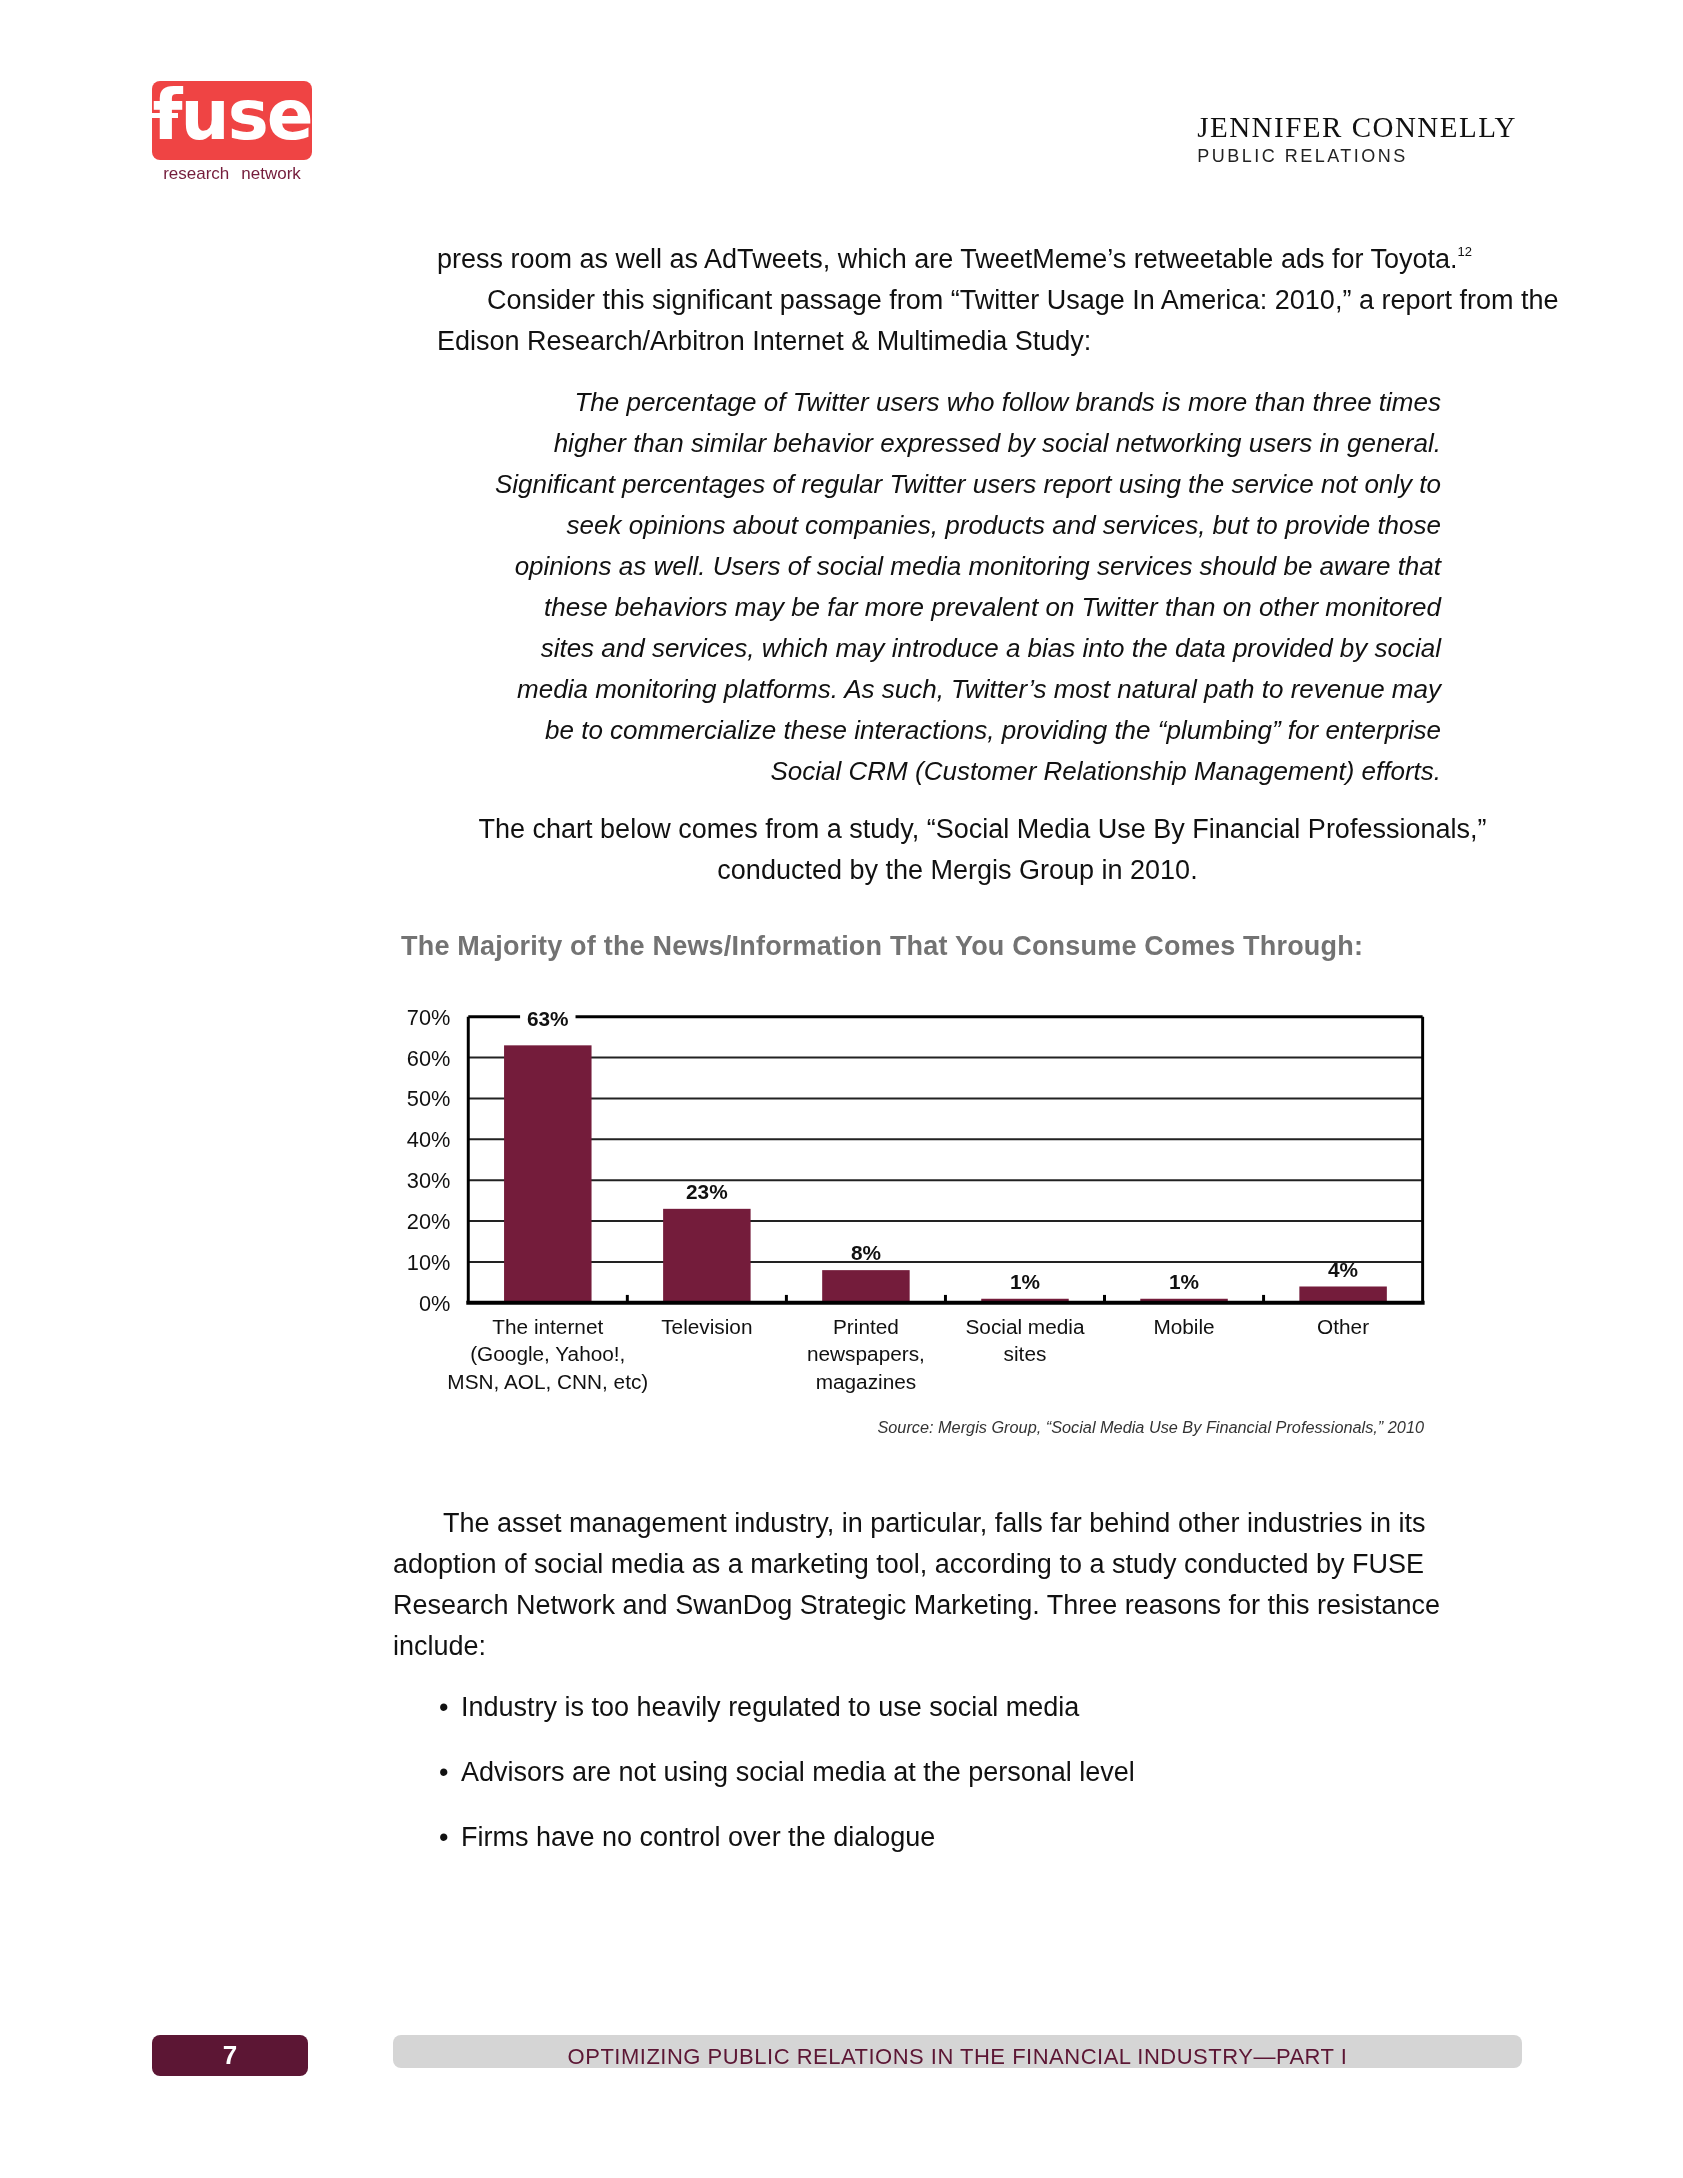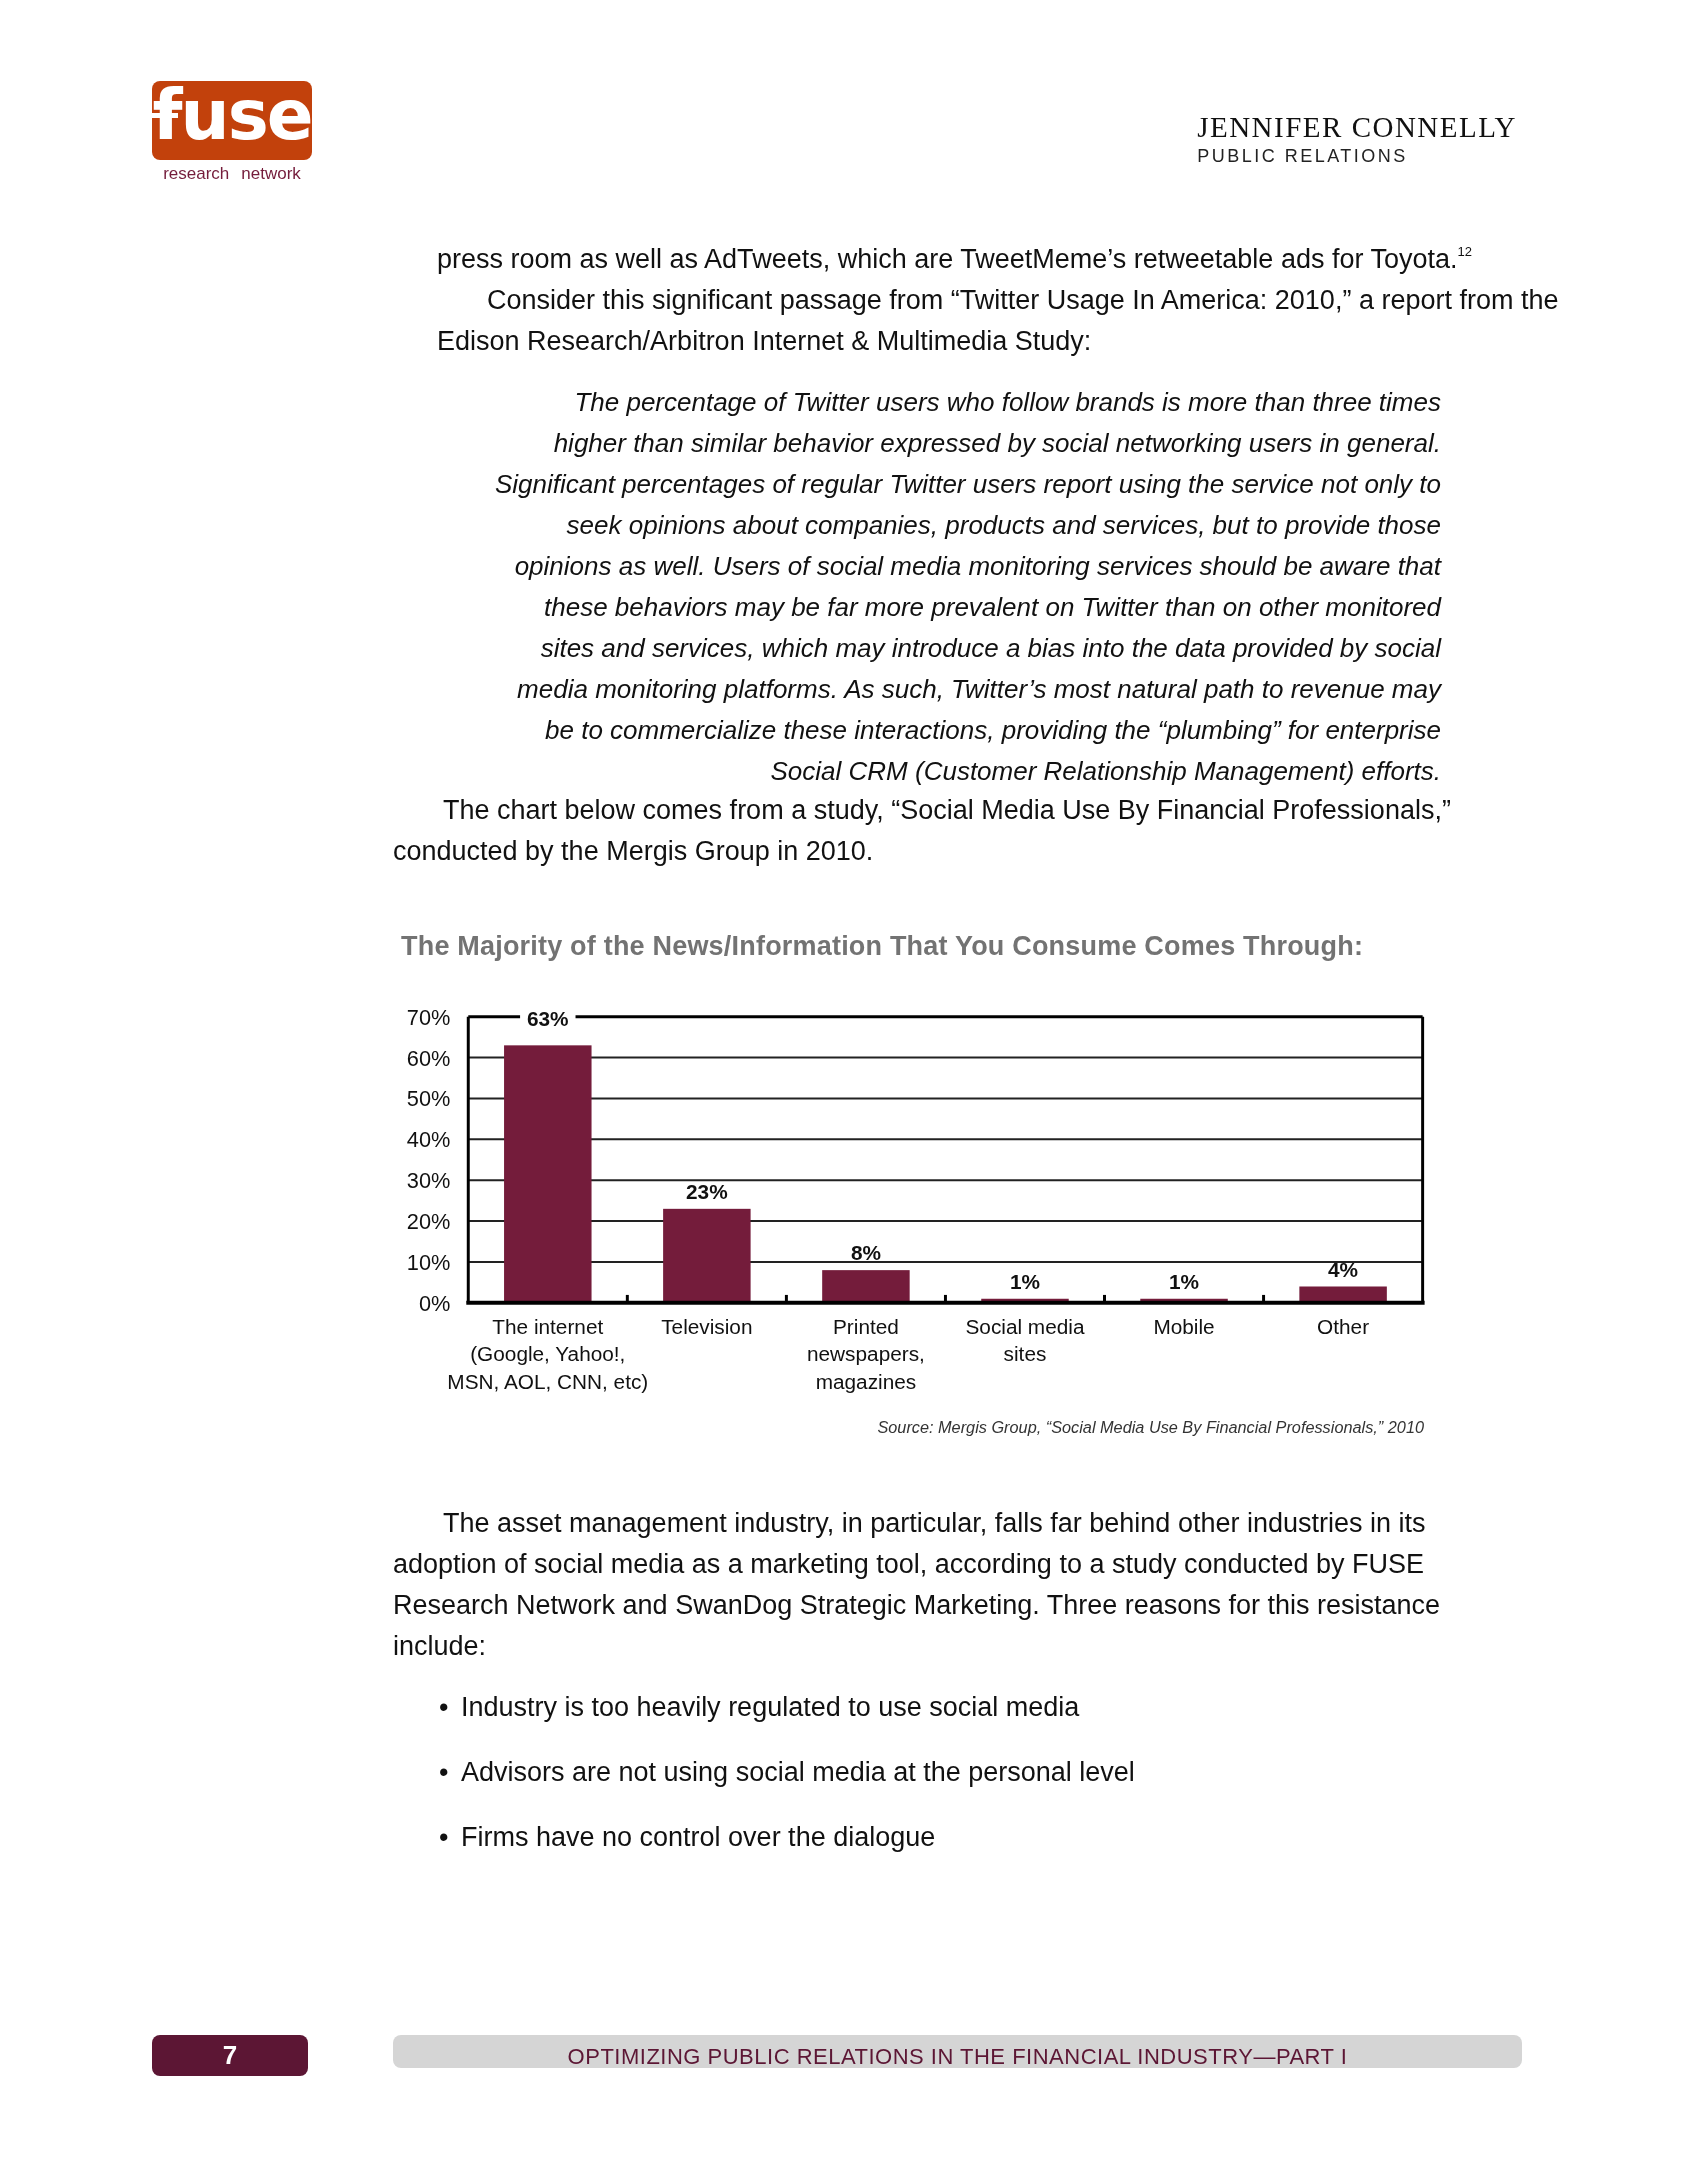--- a/index.html
+++ b/index.html
@@ -1,19 +1,19 @@
 <!DOCTYPE html>
 <html><head>
 <meta charset="utf-8">
 <style>
   html, body { margin:0; padding:0; background:#fff; }
   body { width:1683px; height:2178px; position:relative; overflow:hidden;
          font-family:"Liberation Sans", sans-serif; color:#111; }
   .logo { position:absolute; left:152px; top:81px; width:160px; height:79px;
-          background:#c2410c; border-radius:8px; }
+          background:#ef4444; border-radius:8px; }
   .logo-word { position:absolute; left:0; right:0; top:-6px; text-align:center;
                color:#fff; font-family:"DejaVu Sans", sans-serif; font-weight:bold;
                font-size:69px; letter-spacing:-2px; }
   .logo-bar { position:absolute; left:0; top:32px; width:26px; height:5px; background:#fff; }
   .logo-sub { position:absolute; left:152px; top:164px; width:160px; text-align:center;
               font-size:17px; color:#741c3b; }
   .logo-sub b { font-weight:normal;margin-left:12px; }
   .brand { position:absolute; right:166px; top:111px; text-align:left; }
   .brand-name { font-family:"Liberation Serif", serif; font-size:29px; letter-spacing:1.5px; color:#111; }
   .brand-sub { font-size:18px; letter-spacing:2.5px; color:#222; margin-top:2px; }
@@ -53,21 +53,21 @@
   <div class="brand-sub">PUBLIC RELATIONS</div>
 </div>
 
 <div class="body" style="top:239px;margin-left:44px;">
   <p class="p"><span>press room as well as AdTweets, which are TweetMeme’s retweetable ads for Toyota.</span><sup>12</sup></p>
   <p class="p indent">Consider this significant passage from “Twitter Usage In America: 2010,” a report from the Edison Research/Arbitron Internet &amp; Multimedia Study:</p>
 </div>
 
 <div class="quote"><span style="display:inline-block;width:50px;"></span><span>The percentage of Twitter users who follow brands is more than three times higher than similar behavior expressed by social networking users in general. Significant percentages of regular Twitter users report using the service not only to seek opinions about companies, products and services, but to provide those opinions as well. Users of social media monitoring services should be aware that these behaviors may be far more prevalent on Twitter than on other monitored sites and services, which may introduce a bias into the data provided by social media monitoring platforms. As such, Twitter’s most natural path to revenue may be to commercialize these interactions, providing the “plumbing” for enterprise Social CRM (Customer Relationship Management) efforts.</span></div>
 
-<div class="body" style="top:790px;">
+<div class="body" style="top:809px;text-align:center;">
   <p class="p indent">The chart below comes from a study, “Social Media Use By Financial Professionals,” conducted by the Mergis Group in 2010.</p>
 </div>
 
 <div class="chart-title">The Majority of the News/Information That You Consume Comes Through:</div>
 <svg class="chart" id="chart" xmlns="http://www.w3.org/2000/svg" viewBox="0 0 1700 2200" width="1683" height="2178">
     <text x="455" y="1324" text-anchor="end" font-size="22" font-family="&quot;Liberation Sans&quot;, sans-serif" fill="#111">0%</text>
     <line x1="473" x2="1437" y1="1274.7142857142858" y2="1274.7142857142858" stroke="#222" stroke-width="2"></line>
     <text x="455" y="1282.7142857142858" text-anchor="end" font-size="22" font-family="&quot;Liberation Sans&quot;, sans-serif" fill="#111">10%</text>
     <line x1="473" x2="1437" y1="1233.4285714285713" y2="1233.4285714285713" stroke="#222" stroke-width="2"></line>
     <text x="455" y="1241.4285714285713" text-anchor="end" font-size="22" font-family="&quot;Liberation Sans&quot;, sans-serif" fill="#111">20%</text>

